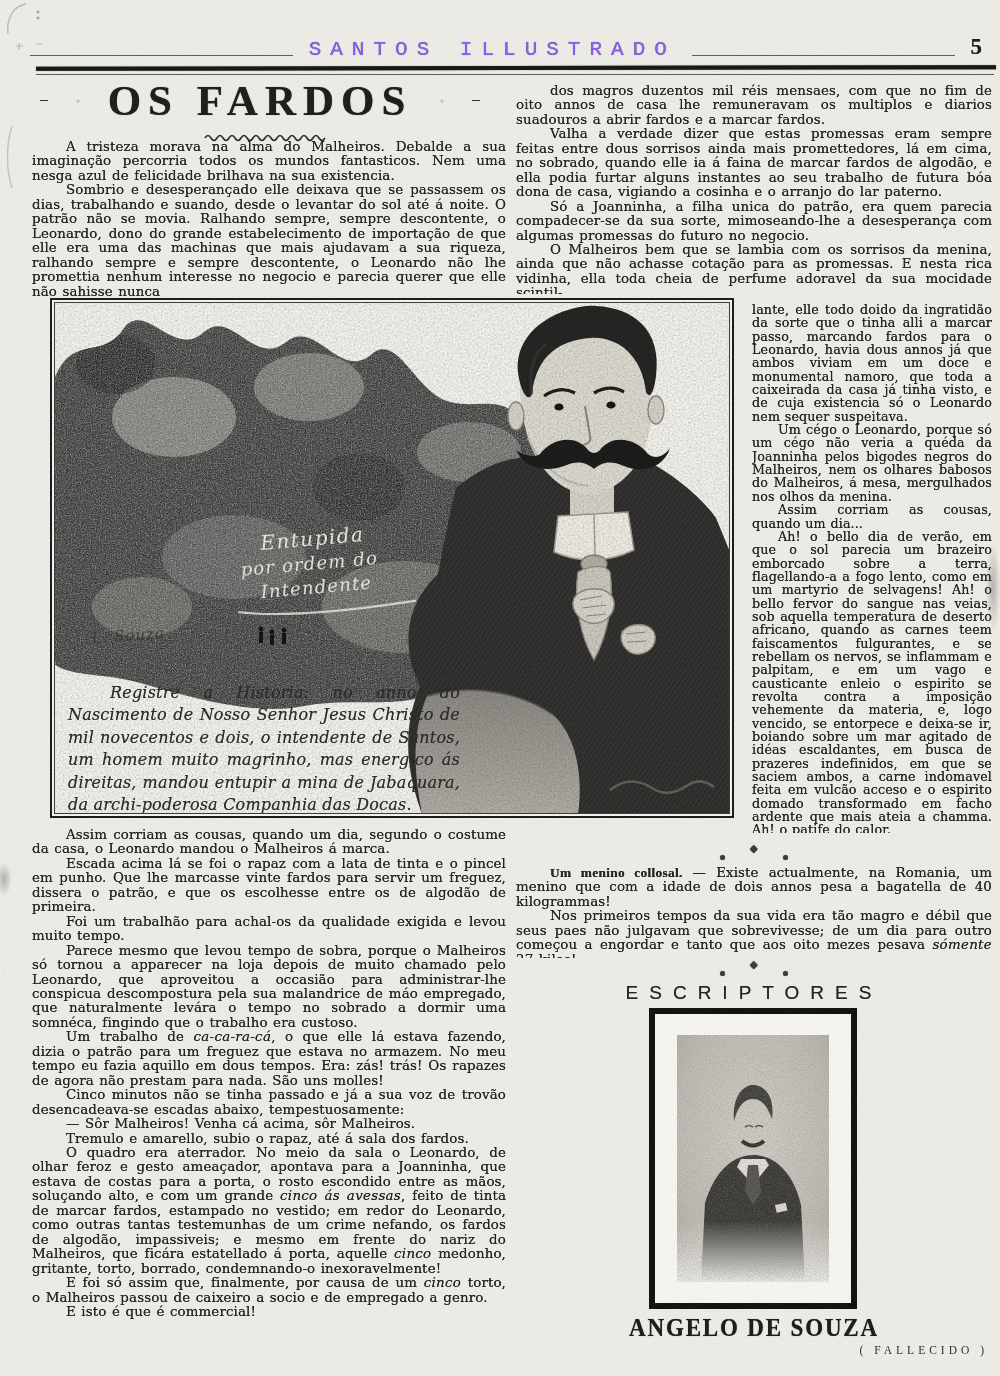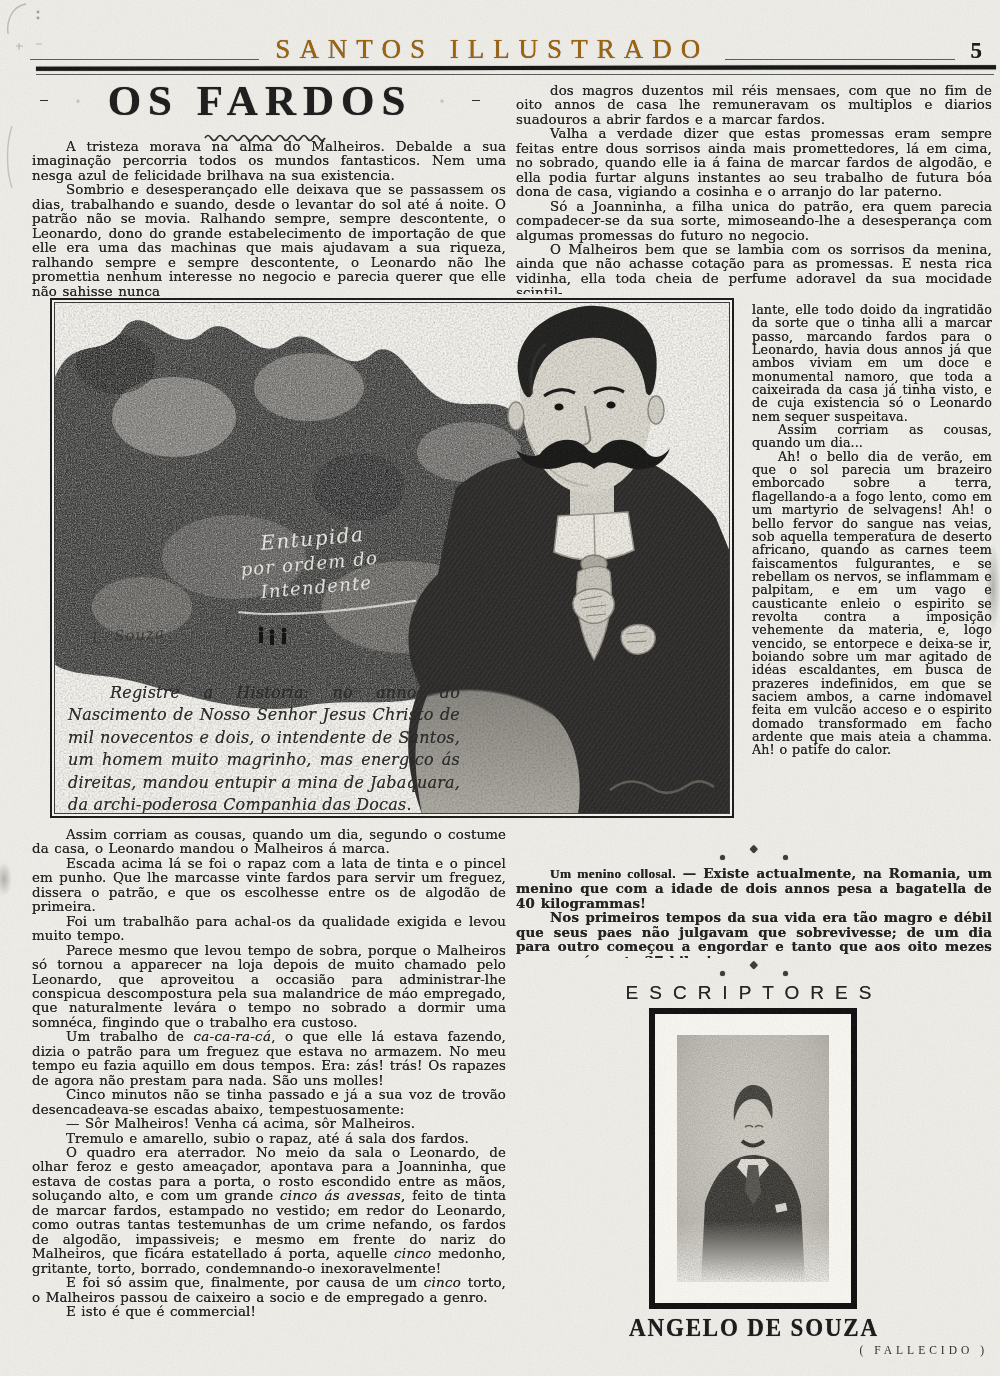--- a/index.html
+++ b/index.html
@@ -5,22 +5,22 @@
   html,body{margin:0;padding:0;}
   body{width:1000px;height:1376px;background:#b5b2ac;}
   .page{position:relative;width:1000px;height:1376px;background:#edece7;overflow:hidden;
         font-family:"DejaVu Serif",serif;color:#232323;}
   .page *{box-sizing:border-box;}
 
   
   .masthead{position:absolute;left:30px;top:34px;width:952px;display:flex;align-items:flex-end;}
   .mast-line{flex:1;border-bottom:1.4px solid #3a3a3a;margin:0 16px 5px 0;opacity:.8;}
   .mast-line.r{margin:0 16px 5px 16px;}
-  .mast-title{margin:0;font-family:Liberation Serif, serif;font-weight:400;font-size:27px;
-              letter-spacing:9px;color:#a16207;text-shadow:0 0 .7px rgba(30,30,30,.8);white-space:nowrap;}
+  .mast-title{margin:0;font-family:Liberation Mono, monospace;font-weight:400;font-size:21px;
+              letter-spacing:9px;color:#8b5cf6;text-shadow:0 0 .7px rgba(30,30,30,.8);white-space:nowrap;}
   .page-num{font-family:"Liberation Serif",serif;font-weight:bold;font-size:23px;color:#1c1c1c;
             padding-bottom:1px;text-shadow:0 0 .6px rgba(30,30,30,.7);}
   .rule-thick{position:absolute;left:36px;top:66px;width:960px;height:4px;background:#161616;
               transform:rotate(-.1deg);box-shadow:0 0 1px #333;}
   .rule-thin{position:absolute;left:36px;top:74px;width:958px;height:1px;background:#5a5a58;}
 
   
   .article-title-row{position:absolute;left:40px;top:76px;width:440px;display:flex;
                      align-items:center;justify-content:flex-end;gap:28px;}
   .title-dash{width:46px;height:1.6px;background:#2c2c2c;}
@@ -32,21 +32,21 @@
   .col{position:absolute;overflow:hidden;}
   .col p{margin:0;text-align:justify;text-indent:34px;font-size:13.4px;line-height:14.45px;
          letter-spacing:.12px;word-spacing:1.1px;color:#222;
          text-shadow:0 0 .55px rgba(25,25,25,.8);}
   .col.left-top{left:32px;top:140px;width:474px;height:162px;}
   .col.right-top{left:516px;top:84px;width:476px;height:210px;}
   .col.narrow{left:752px;top:303px;width:240px;height:530px;}
   .col.narrow p{font-size:12.7px;line-height:13.35px;text-indent:26px;word-spacing:.6px;}
   .col.narrow p.cont{text-indent:0;}
   .col.left-bottom{left:32px;top:828px;width:474px;height:540px;}
-  .col.news{left:516px;top:866px;width:476px;height:92px;font-weight:bold;}
+  .col.news{left:516px;top:866px;width:476px;height:92px;}
   .col p i{letter-spacing:.3px;}
   .col p b{font-family:"Liberation Serif",serif;letter-spacing:.3px;}
 
   
   .cartoon{position:absolute;left:50px;top:298px;width:684px;height:520px;margin:0;
            background:#f4f3ee;border:2px solid #1b1b1b;}
   .cartoon:after{content:"";position:absolute;inset:2px;border:1px solid #3a3a3a;pointer-events:none;}
   .cartoon svg.scene{position:absolute;left:2px;top:2px;}
   .caption{position:absolute;left:16px;top:382px;width:392px;font-style:italic;
            font-family:"DejaVu Serif",serif;font-size:16px;line-height:22.4px;
@@ -159,20 +159,21 @@
 
   <section class="col right-top">
     <p>dos magros duzentos mil réis mensaes, com que no fim de oito annos de casa lhe remuneravam os multiplos e diarios suadouros a abrir fardos e a marcar fardos.</p>
     <p>Valha a verdade dizer que estas promessas eram sempre feitas entre dous sorrisos ainda mais promettedores, lá em cima, no sobrado, quando elle ia á faina de marcar fardos de algodão, e ella podia furtar alguns instantes ao seu trabalho de futura bóa dona de casa, vigiando a cosinha e o arranjo do lar paterno.</p>
     <p>Só a Joanninha, a filha unica do patrão, era quem parecia compadecer-se da sua sorte, mimoseando-lhe a desesperança com algumas promessas do futuro no negocio.</p>
     <p>O Malheiros bem que se lambia com os sorrisos da menina, ainda que não achasse cotação para as promessas. E nesta rica vidinha, ella toda cheia de perfume adoravel da sua mocidade scintil-</p>
   </section>
 
   <section class="col narrow">
     <p class="cont">lante, elle todo doido da ingratidão da sorte que o tinha alli a marcar passo, marcando fardos para o Leonardo, havia dous annos já que ambos viviam em um doce e monumental namoro, que toda a caixeirada da casa já tinha visto, e de cuja existencia só o Leonardo nem sequer suspeitava.</p>
+    <p>Um cégo o Leonardo, porque só um cégo não veria a quéda da Joanninha pelos bigodes negros do Malheiros, nem os olhares babosos do Malheiros, á mesa, mergulhados nos olhos da menina.</p>
     <p>Assim corriam as cousas, quando um dia...</p>
     <p>Ah! o bello dia de verão, em que o sol parecia um brazeiro emborcado sobre a terra, flagellando-a a fogo lento, como em um martyrio de selvagens! Ah! o bello fervor do sangue nas veias, sob aquella temperatura de deserto africano, quando as carnes teem faiscamentos fulgurantes, e se rebellam os nervos, se inflammam e palpitam, e em um vago e causticante enleio o espirito se revolta contra a imposição vehemente da materia, e, logo vencido, se entorpece e deixa-se ir, boiando sobre um mar agitado de idéas escaldantes, em busca de prazeres indefinidos, em que se saciem ambos, a carne indomavel feita em vulcão acceso e o espirito domado transformado em facho ardente que mais ateia a chamma. Ah! o patife do calor.</p>
   </section>
 
   <figure class="cartoon">
     <svg class="scene" width="676" height="512" viewBox="0 0 676 512">
       <defs>
         <path id="mound" d="M0,78 C18,30 48,60 70,26 C92,-2 120,58 150,30 C178,6 200,66 232,40
           C262,16 286,80 318,52 C344,30 362,92 396,100 C428,108 448,88 478,128 C500,156 524,150 556,186
           L600,218 C586,252 556,246 540,270 C520,300 530,330 500,352 C470,376 430,356 390,386

